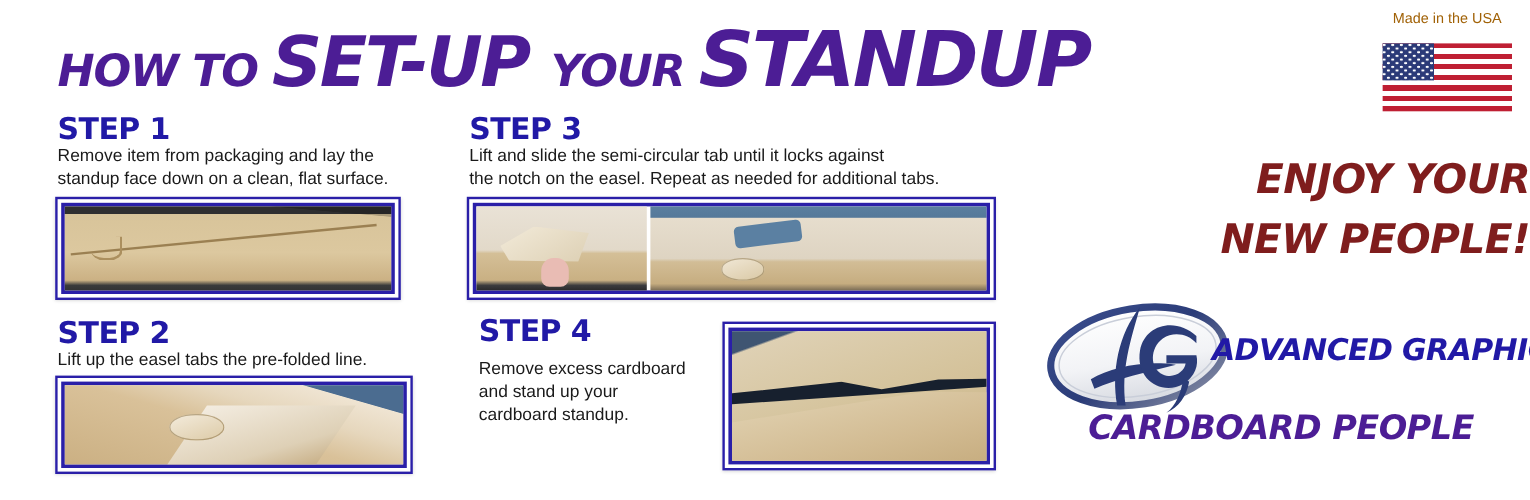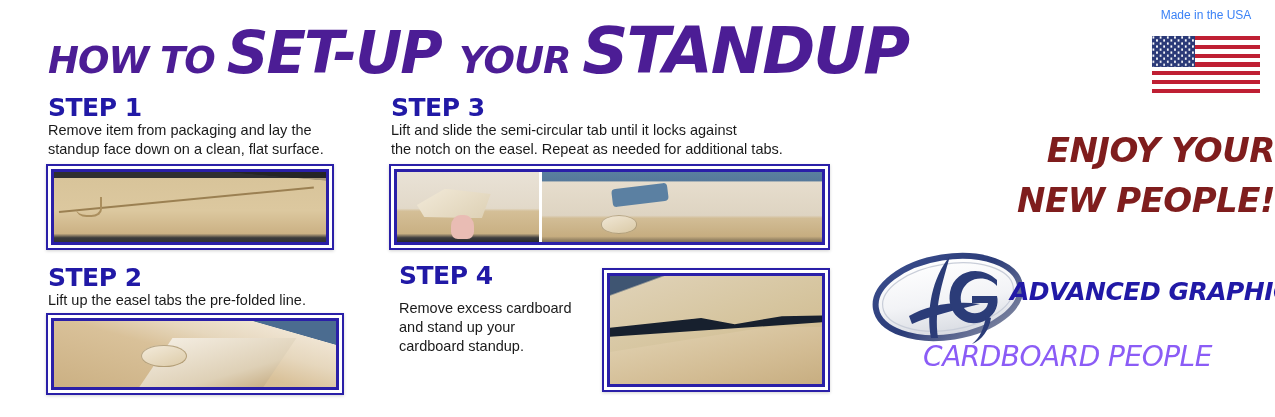--- a/index.html
+++ b/index.html
@@ -48,21 +48,21 @@
   .usa-badge {
     position: absolute;
     left: 1148px;
     top: 8px;
     width: 116px;
     text-align: center;
   }
   .usa-badge .usa-label {
     font-family: "Liberation Sans", sans-serif;
     font-size: 12px;
-    color: #3b82f6;
+    color: #a16207;
     line-height: 14px;
     margin-bottom: 14px;
   }
   .flag {
     position: relative;
     width: 108px;
     height: 57px;
     margin: 0 auto;
     background: #ffffff;
     overflow: hidden;
@@ -301,23 +301,23 @@
     font-size: 25px;
     letter-spacing: -0.5px;
     white-space: nowrap;
   }
   .tagline {
     position: absolute;
     left: 860px;
     top: 340px;
     width: 415px;
     text-align: center;
-    color: #8b5cf6;
+    color: #4c1d95;
     font-family: "DejaVu Sans", sans-serif;
-    font-weight: normal;
+    font-weight: bold;
     font-style: italic;
     font-size: 28px;
     letter-spacing: -0.5px;
     white-space: nowrap;
   }
 </style>
 </head>
 <body>
 
 <div id="page">

